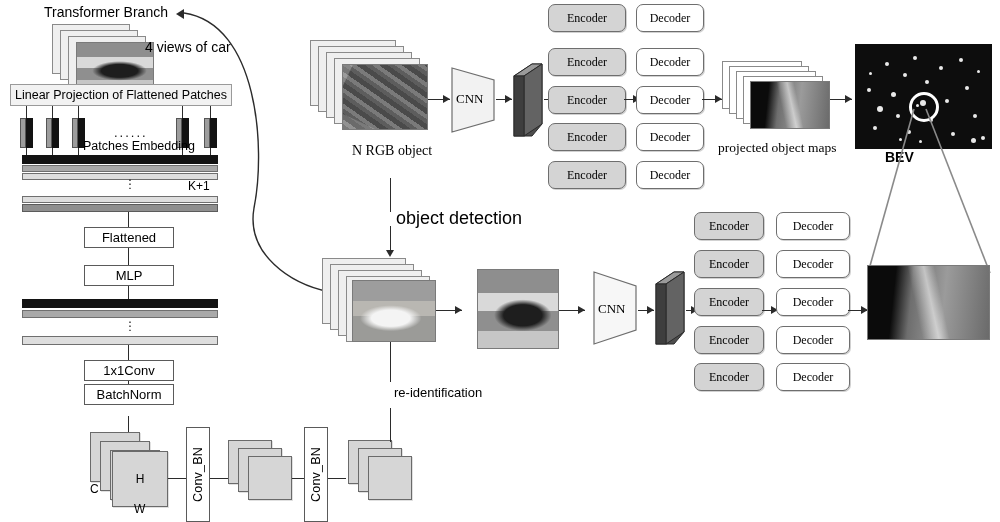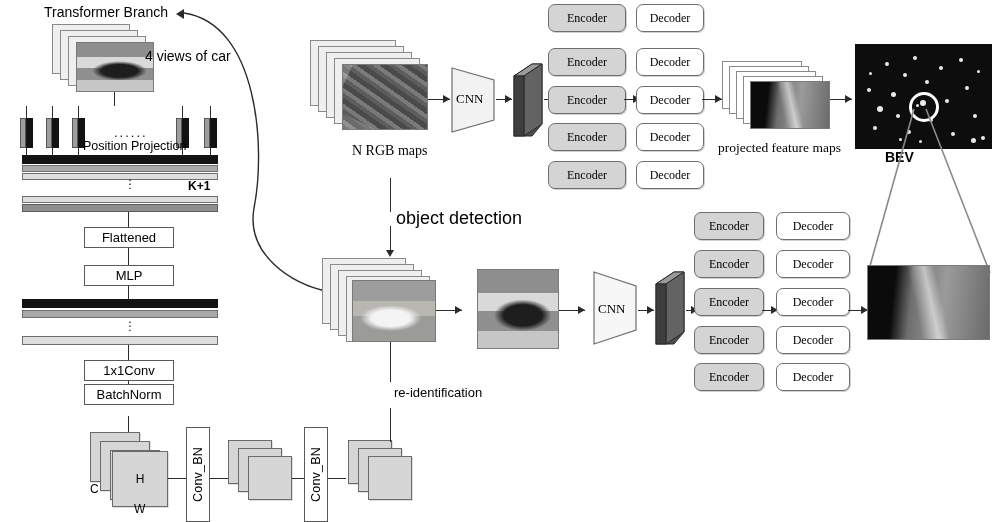--- a/index.html
+++ b/index.html
@@ -101,24 +101,25 @@
        border-right:8px solid #2b2b2b;"></div>
 
   <svg class="abs" style="left:180px;top:8px;" width="160" height="290">
     <path d="M4,5 C 78,16 86,140 74,200 C 66,246 110,276 150,284" fill="none" stroke="#2b2b2b" stroke-width="1.4"></path>
   </svg>
 
   <div class="abs card" style="left:52px;top:24px;width:78px;height:50px;"></div>
   <div class="abs card" style="left:60px;top:30px;width:78px;height:50px;"></div>
   <div class="abs card" style="left:68px;top:36px;width:78px;height:50px;"></div>
   <div class="abs ph photo-cardark" style="left:76px;top:42px;width:78px;height:50px;"></div>
-  <div class="abs lbl" style="left:145px;top:49px;font-size:14px;">4 views of car</div>
+  <div class="abs lbl" style="left:145px;top:40px;font-size:14px;">4 views of car</div>
 
   <div class="abs ln ln-v" style="left:114px;top:92px;height:14px;"></div>
 
+  <div class="abs box box-lp" style="left:10px;top:84px;width:222px;height:22px;">Linear Projection of Flattened Patches</div>
 
   <div class="abs ln ln-v" style="left:26px;top:106px;height:50px;"></div>
   <div class="abs ln ln-v" style="left:52px;top:106px;height:50px;"></div>
   <div class="abs ln ln-v" style="left:78px;top:106px;height:50px;"></div>
   <div class="abs ln ln-v" style="left:182px;top:106px;height:50px;"></div>
   <div class="abs ln ln-v" style="left:210px;top:106px;height:50px;"></div>
 
   <div class="abs tok" style="left:20px;top:118px;width:13px;height:28px;">
       <i class="g"></i>
       <i class="k"></i>
@@ -134,27 +135,27 @@
   <div class="abs tok" style="left:176px;top:118px;width:13px;height:28px;">
       <i class="g"></i>
       <i class="k"></i>
     </div>
   <div class="abs tok" style="left:204px;top:118px;width:13px;height:28px;">
       <i class="g"></i>
       <i class="k"></i>
     </div>
 
   <div class="abs dots" style="left:114px;top:125px;">......</div>
-  <div class="abs lbl" style="left:83px;top:140px;font-size:12.5px;">Position Projection</div>
+  <div class="abs lbl" style="left:83px;top:140px;font-size:12.5px;">Patches Embedding</div>
 
   <div class="abs bar bar-black" style="left:22px;top:155px;width:196px;height:9px;"></div>
   <div class="abs bar bar-mid" style="left:22px;top:165px;width:196px;height:7px;"></div>
   <div class="abs bar bar-light" style="left:22px;top:173px;width:196px;height:7px;"></div>
   <div class="abs vdots" style="left:124px;top:182px;width:10px;">⋮</div>
-  <div class="abs lbl" style="left:188px;top:180px;font-size:12px;font-weight:bold;">K+1</div>
+  <div class="abs lbl" style="left:188px;top:180px;font-size:12px;font-weight:normal;">K+1</div>
   <div class="abs bar bar-light" style="left:22px;top:196px;width:196px;height:7px;"></div>
   <div class="abs bar bar-dark" style="left:22px;top:204px;width:196px;height:8px;"></div>
 
   <div class="abs ln ln-v" style="left:128px;top:212px;height:15px;"></div>
 
   <div class="abs box" style="left:84px;top:227px;width:90px;height:21px;">Flattened</div>
   <div class="abs ln ln-v" style="left:128px;top:248px;height:17px;"></div>
 
   <div class="abs box" style="left:84px;top:265px;width:90px;height:21px;">MLP</div>
   <div class="abs ln ln-v" style="left:128px;top:286px;height:14px;"></div>
@@ -204,21 +205,21 @@
   <div class="abs ln ln-v" style="left:390px;top:408px;height:34px;"></div>
   <div class="abs lbl" style="left:394px;top:386px;font-size:13px;">re-identification</div>
   <div class="abs ln ln-v" style="left:390px;top:340px;height:42px;"></div>
   <div class="abs arrowU" style="left:386px;top:333px;"></div>
 
   <div class="abs card" style="left:310px;top:40px;width:86px;height:66px;"></div>
   <div class="abs card" style="left:318px;top:46px;width:86px;height:66px;"></div>
   <div class="abs card" style="left:326px;top:52px;width:86px;height:66px;"></div>
   <div class="abs card" style="left:334px;top:58px;width:86px;height:66px;"></div>
   <div class="abs ph photo-aerial" style="left:342px;top:64px;width:86px;height:66px;"></div>
-  <div class="abs lbl lbl-serif" style="left:352px;top:144px;font-size:14px;">N  RGB maps</div>
+  <div class="abs lbl lbl-serif" style="left:352px;top:144px;font-size:14px;">N  RGB object</div>
 
   <div class="abs ln ln-h" style="left:428px;top:99px;width:22px;"></div>
   <div class="abs arrowR" style="left:443px;top:95px;"></div>
 
   <svg class="abs" style="left:450px;top:66px;" width="46" height="68">
     <polygon points="2,2 44,14 44,54 2,66" fill="#f2f2f2" stroke="#6e6e6e" stroke-width="1.2"></polygon>
   </svg>
   <div class="abs lbl lbl-serif" style="left:456px;top:92px;font-size:13px;">CNN</div>
 
   <div class="abs ln ln-h" style="left:496px;top:99px;width:16px;"></div>
@@ -250,21 +251,21 @@
   <div class="abs dec" style="left:636px;top:161px;width:66px;height:26px;display:flex;align-items:center;justify-content:center;">Decoder</div>
 
   <div class="abs ln ln-h" style="left:702px;top:99px;width:20px;"></div>
   <div class="abs arrowR" style="left:715px;top:95px;"></div>
 
   <div class="abs card" style="left:722px;top:61px;width:80px;height:48px;background:#fff;"></div>
   <div class="abs card" style="left:729px;top:66px;width:80px;height:48px;background:#fff;"></div>
   <div class="abs card" style="left:736px;top:71px;width:80px;height:48px;background:#fff;"></div>
   <div class="abs card" style="left:743px;top:76px;width:80px;height:48px;background:#fff;"></div>
   <div class="abs ph photo-feat" style="left:750px;top:81px;width:80px;height:48px;"></div>
-  <div class="abs lbl lbl-serif" style="left:718px;top:141px;font-size:13.5px;">projected feature maps</div>
+  <div class="abs lbl lbl-serif" style="left:718px;top:141px;font-size:13.5px;">projected object maps</div>
 
   <div class="abs ln ln-h" style="left:830px;top:99px;width:22px;"></div>
   <div class="abs arrowR" style="left:845px;top:95px;"></div>
 
   <div class="abs photo-bev" style="left:855px;top:44px;width:137px;height:105px;">
     <span class="dot" style="left:12px;top:44px;width:4px;height:4px;"></span>
     <span class="dot" style="left:22px;top:62px;width:6px;height:6px;"></span>
     <span class="dot" style="left:30px;top:18px;width:4px;height:4px;"></span>
     <span class="dot" style="left:18px;top:82px;width:4px;height:4px;"></span>
     <span class="dot" style="left:41px;top:70px;width:4px;height:4px;"></span>

